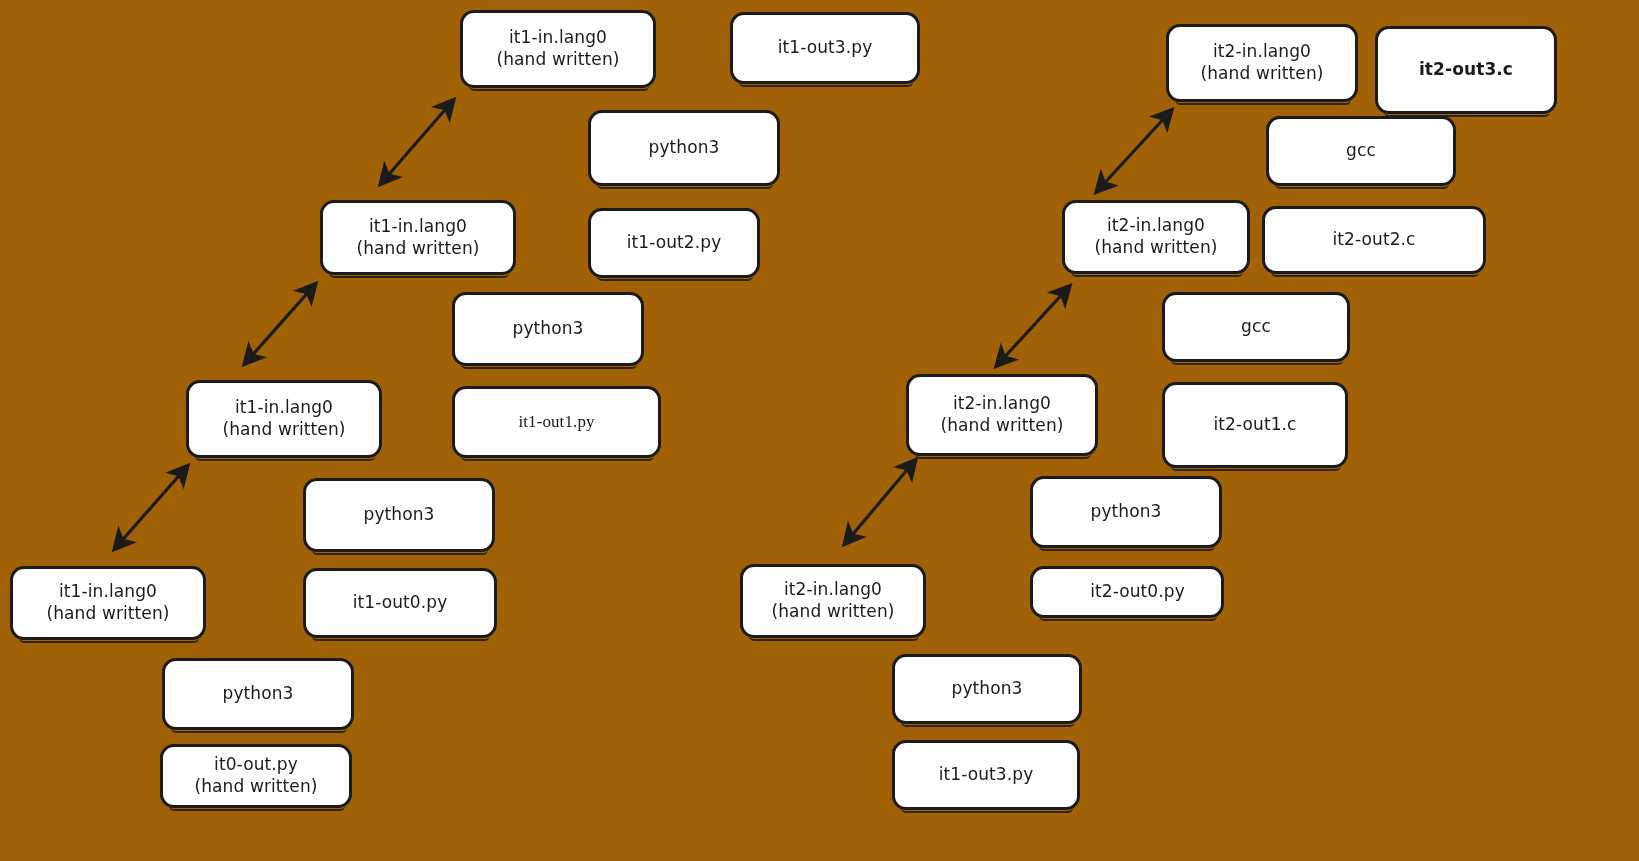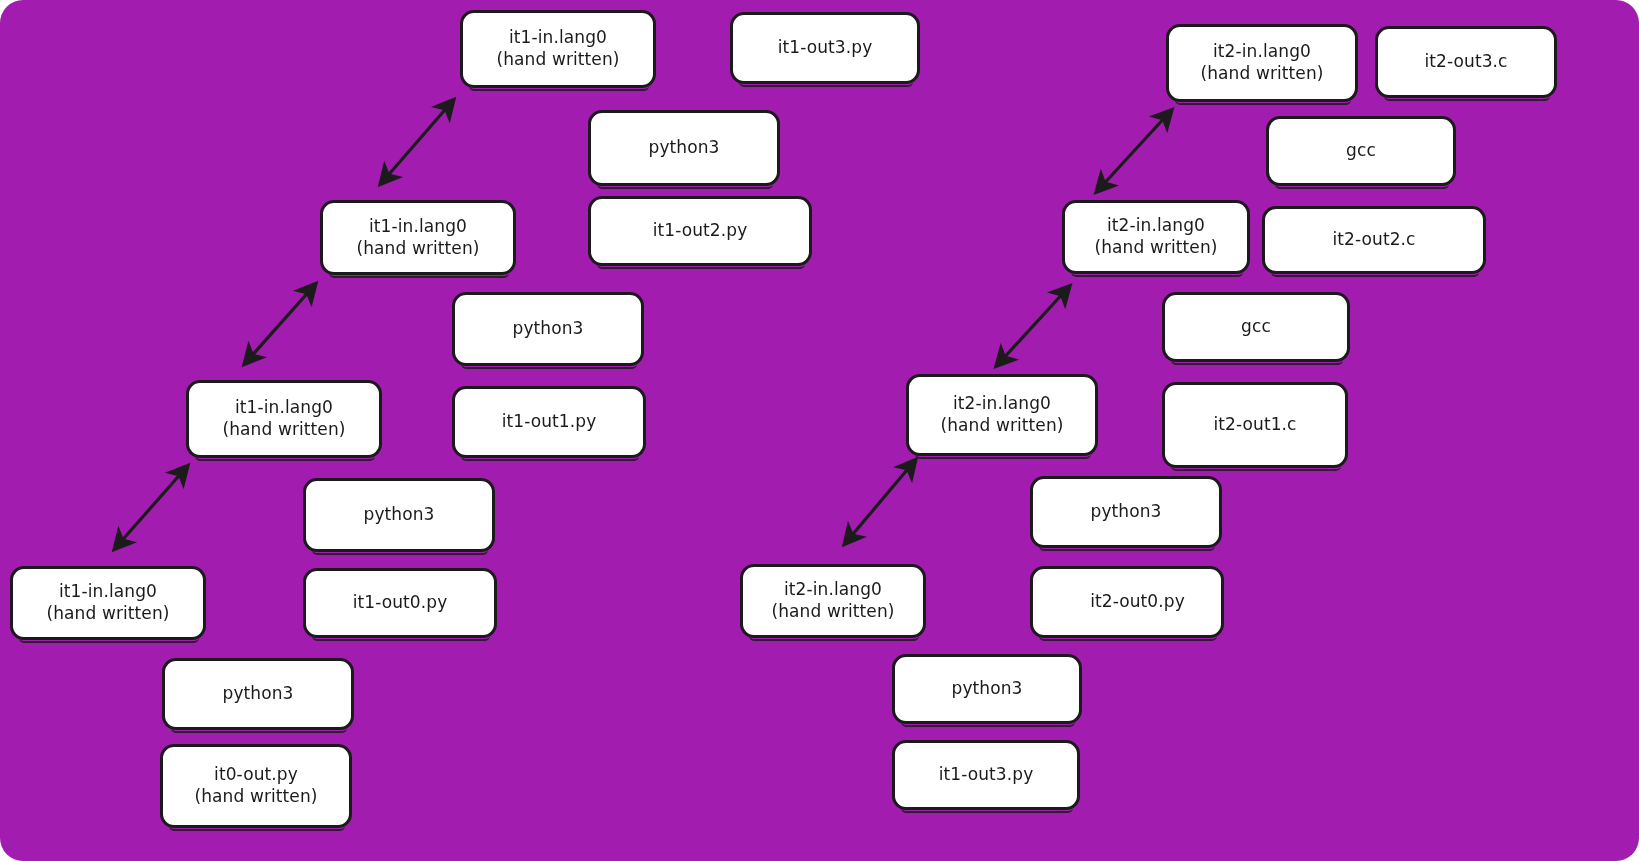--- a/index.html
+++ b/index.html
@@ -8,23 +8,22 @@
     padding: 0;
     background: #ffffff;
   }
   body {
     font-family: "DejaVu Sans", sans-serif;
   }
   #canvas {
     position: relative;
     width: 1639px;
     height: 861px;
-    background: #a21caf;
+    background: #a16207;
     overflow: hidden;
-    border-radius: 23px;
   }
   .node {
     position: absolute;
     box-sizing: border-box;
     background: #ffffff;
     border: 3px solid #1b1b1b;
     border-radius: 14px;
     display: flex;
     align-items: center;
     justify-content: center;
@@ -66,47 +65,47 @@
 
 <div id="canvas">
 
   <div id="nodes">
       <div class="node" style="left: 460px; top: 10px; width: 196px; height: 78px;">it1-in.lang0
 (hand written)</div>
       <div class="node" style="left: 730px; top: 12px; width: 190px; height: 72px;">it1-out3.py</div>
       <div class="node" style="left: 588px; top: 110px; width: 192px; height: 76px;">python3</div>
       <div class="node" style="left: 320px; top: 200px; width: 196px; height: 75px;">it1-in.lang0
 (hand written)</div>
-      <div class="node" style="left: 588px; top: 196px; width: 224px; height: 70px; text-align: center;">it1-out2.py</div>
+      <div class="node" style="left: 588px; top: 208px; width: 172px; height: 70px; text-align: center;">it1-out2.py</div>
       <div class="node" style="left: 452px; top: 292px; width: 192px; height: 74px;">python3</div>
       <div class="node" style="left: 186px; top: 380px; width: 196px; height: 78px;">it1-in.lang0
 (hand written)</div>
-      <div class="node" style="left: 452px; top: 386px; width: 194px; height: 72px;">it1-out1.py</div>
+      <div class="node" style="left: 452px; top: 386px; width: 209px; height: 72px; font-family: Liberation Serif, serif;">it1-out1.py</div>
       <div class="node" style="left: 303px; top: 478px; width: 192px; height: 74px;">python3</div>
       <div class="node" style="left: 10px; top: 566px; width: 196px; height: 74px;">it1-in.lang0
 (hand written)</div>
       <div class="node" style="left: 303px; top: 568px; width: 194px; height: 70px; text-align: center;">it1-out0.py</div>
       <div class="node" style="left: 162px; top: 658px; width: 192px; height: 72px;">python3</div>
-      <div class="node" style="left: 160px; top: 744px; width: 192px; height: 84px;">it0-out.py
+      <div class="node" style="left: 160px; top: 744px; width: 192px; height: 64px;">it0-out.py
 (hand written)</div>
       <div class="node" style="left: 1166px; top: 24px; width: 192px; height: 78px;">it2-in.lang0
 (hand written)</div>
-      <div class="node" style="left: 1375px; top: 26px; width: 182px; height: 72px;">it2-out3.c</div>
+      <div class="node" style="left: 1375px; top: 26px; width: 182px; height: 88px; font-weight: bold;">it2-out3.c</div>
       <div class="node" style="left: 1266px; top: 116px; width: 190px; height: 70px;">gcc</div>
       <div class="node" style="left: 1062px; top: 200px; width: 188px; height: 74px;">it2-in.lang0
 (hand written)</div>
       <div class="node" style="left: 1262px; top: 206px; width: 224px; height: 68px;">it2-out2.c</div>
       <div class="node" style="left: 1162px; top: 292px; width: 188px; height: 70px;">gcc</div>
       <div class="node" style="left: 906px; top: 374px; width: 192px; height: 82px;">it2-in.lang0
 (hand written)</div>
       <div class="node" style="left: 1162px; top: 382px; width: 186px; height: 86px;">it2-out1.c</div>
       <div class="node" style="left: 1030px; top: 476px; width: 192px; height: 72px;">python3</div>
       <div class="node" style="left: 740px; top: 564px; width: 186px; height: 74px;">it2-in.lang0
 (hand written)</div>
-      <div class="node" style="left: 1030px; top: 566px; width: 194px; height: 72px; padding-left: 29px;">it2-out0.py</div>
+      <div class="node" style="left: 1030px; top: 566px; width: 194px; height: 52px; padding-left: 29px;">it2-out0.py</div>
       <div class="node" style="left: 892px; top: 654px; width: 190px; height: 70px;">python3</div>
       <div class="node" style="left: 892px; top: 740px; width: 188px; height: 70px;">it1-out3.py</div>
     </div>
 
   <svg class="arrow-layer" id="arrows" viewBox="0 0 1639 861" width="1639" height="861" xmlns="http://www.w3.org/2000/svg">
     <defs>
       <marker id="head-end" markerWidth="9" markerHeight="9" refX="5.2" refY="4.5" orient="auto" markerUnits="strokeWidth">
         <path d="M0.6,0.6 L8.2,4.5 L0.6,8.4 L2.6,4.5 Z" fill="#1b1b1b"></path>
       </marker>
       <marker id="head-start" markerWidth="9" markerHeight="9" refX="5.2" refY="4.5" orient="auto-start-reverse" markerUnits="strokeWidth">

